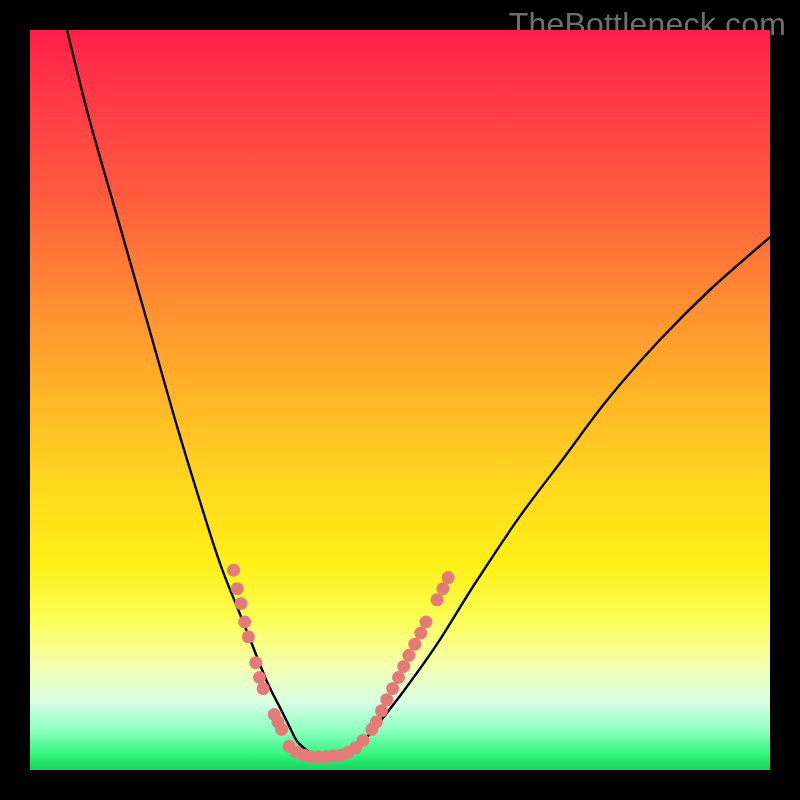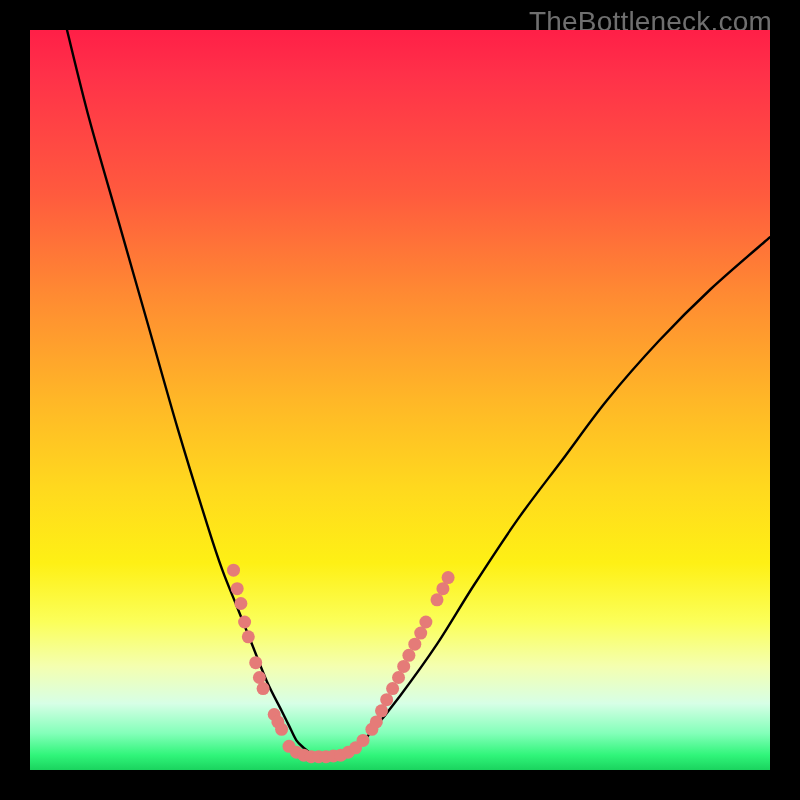--- a/index.html
+++ b/index.html
@@ -36,23 +36,23 @@
       #fbff5a 80%,
       #f4ffb0 86%,
       #d7ffe6 91%,
       #84ffba 95%,
       #30f57a 98%,
       #1ad35e 100%);
   }
   .watermark {
     position: absolute;
     top: 6px;
-    right: 28px;
+    right: 14px;
     color: #6f6f6f;
-    font-size: 28px;
+    font-size: 32px;
     letter-spacing: 0.2px;
     font-weight: 400;
   }
   svg.curve {
     position: absolute;
     left: 0;
     top: 0;
     width: 740px;
     height: 740px;
   }

